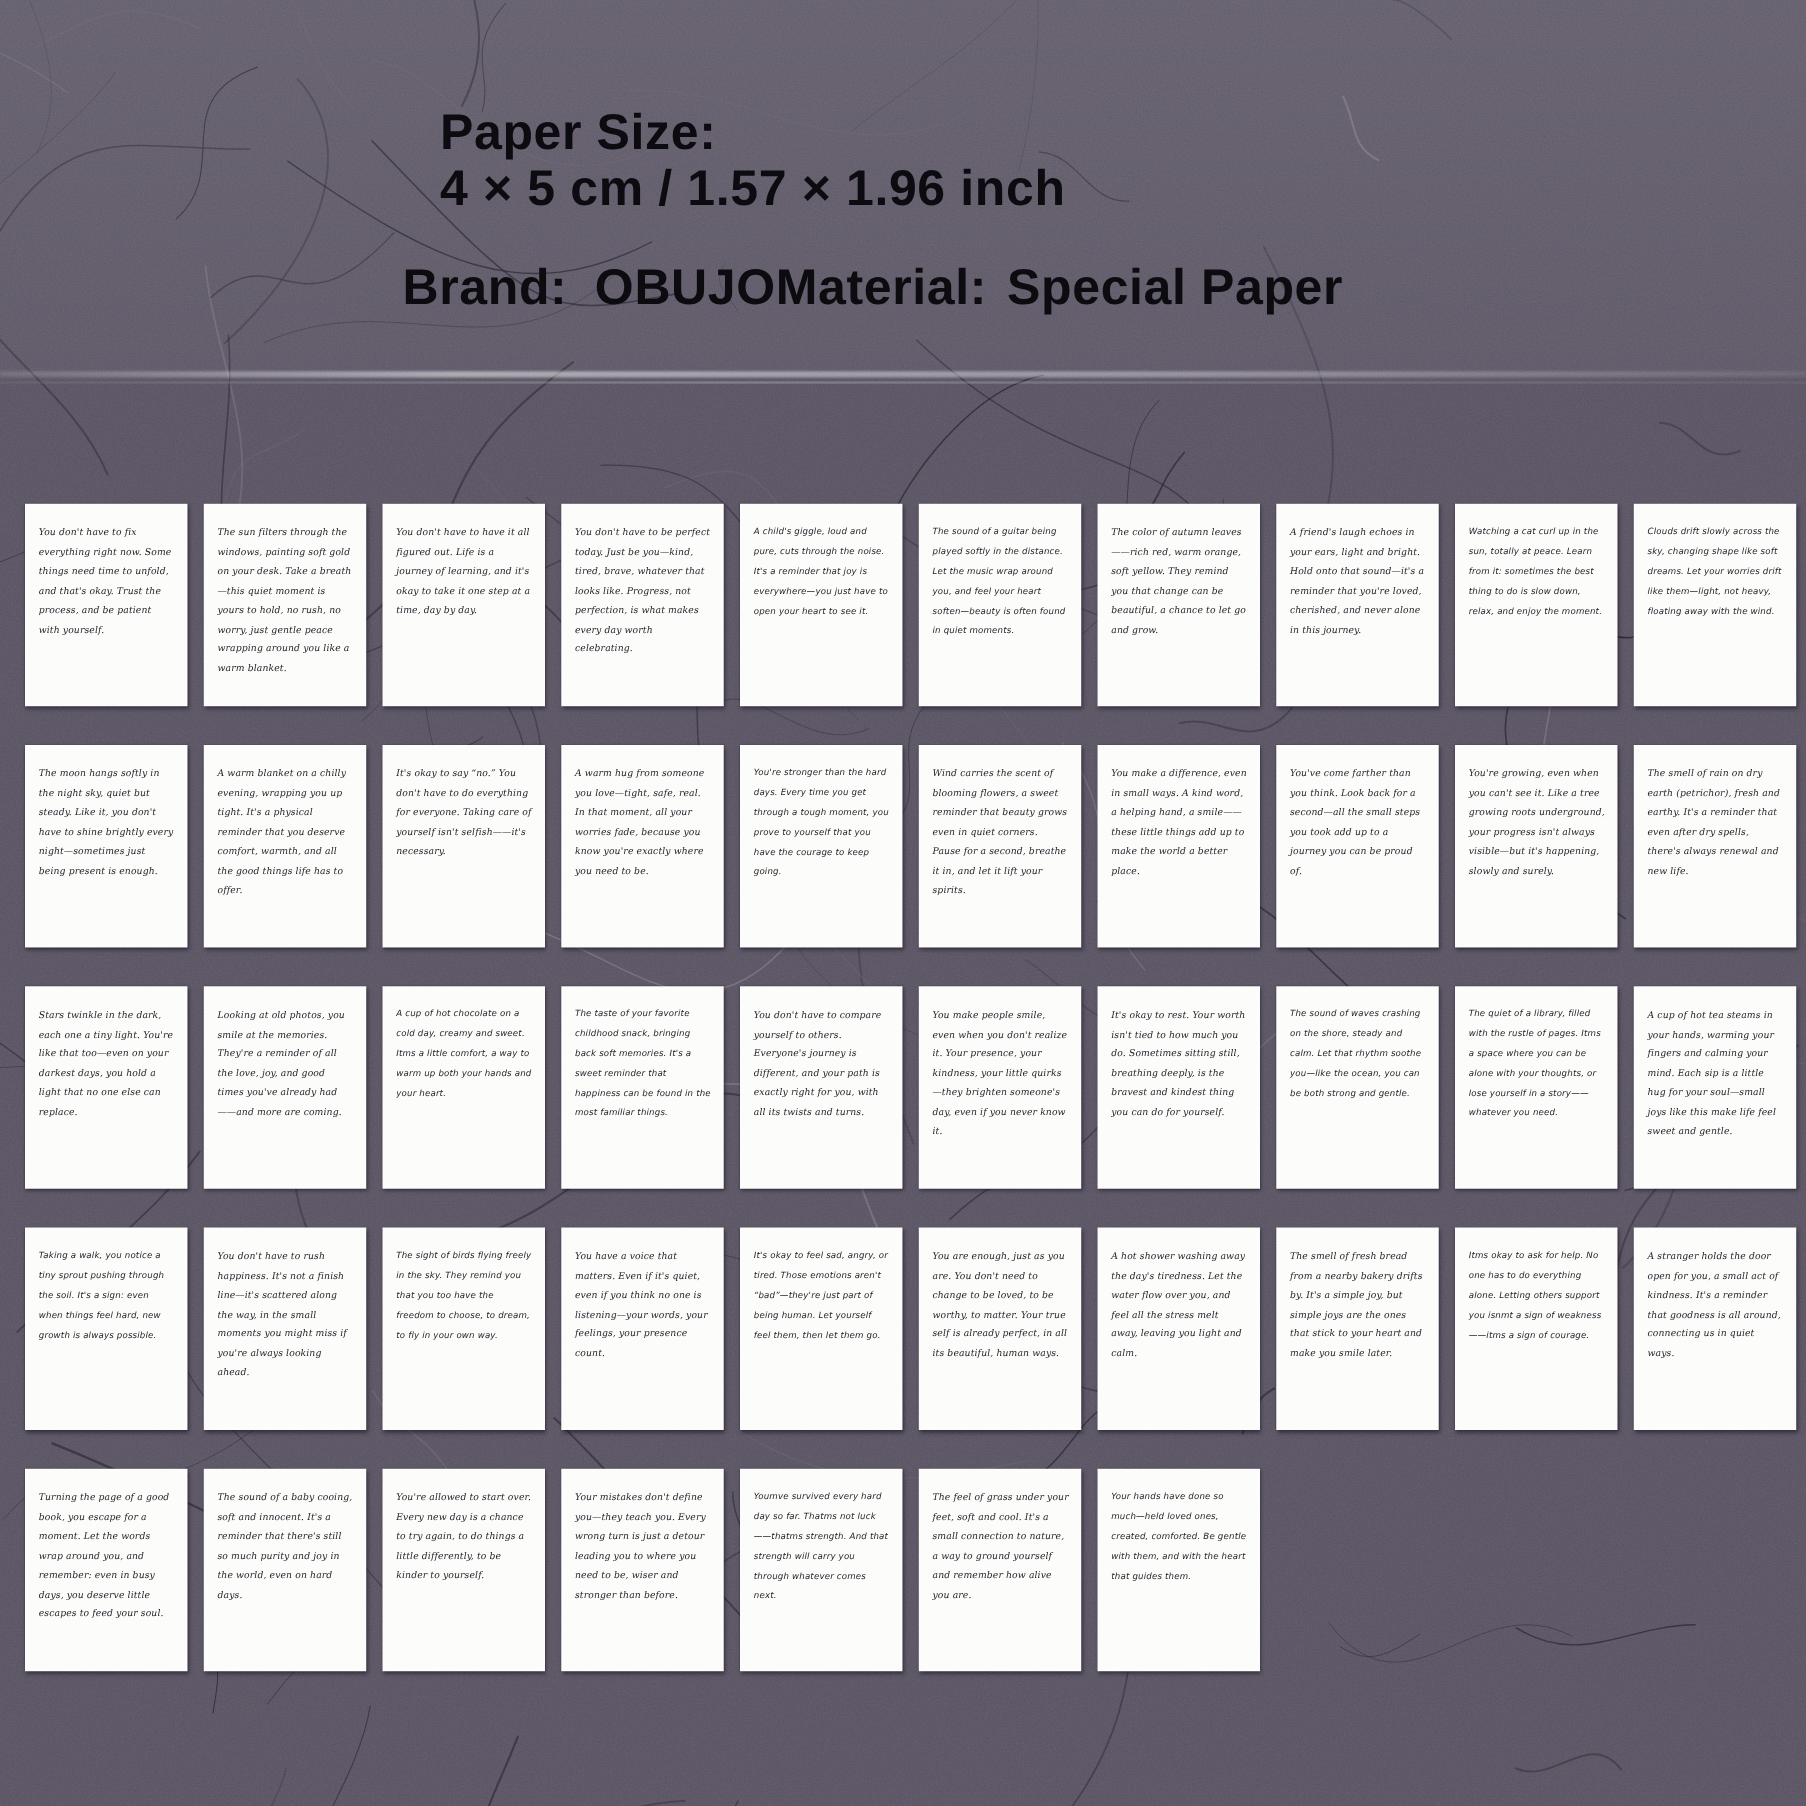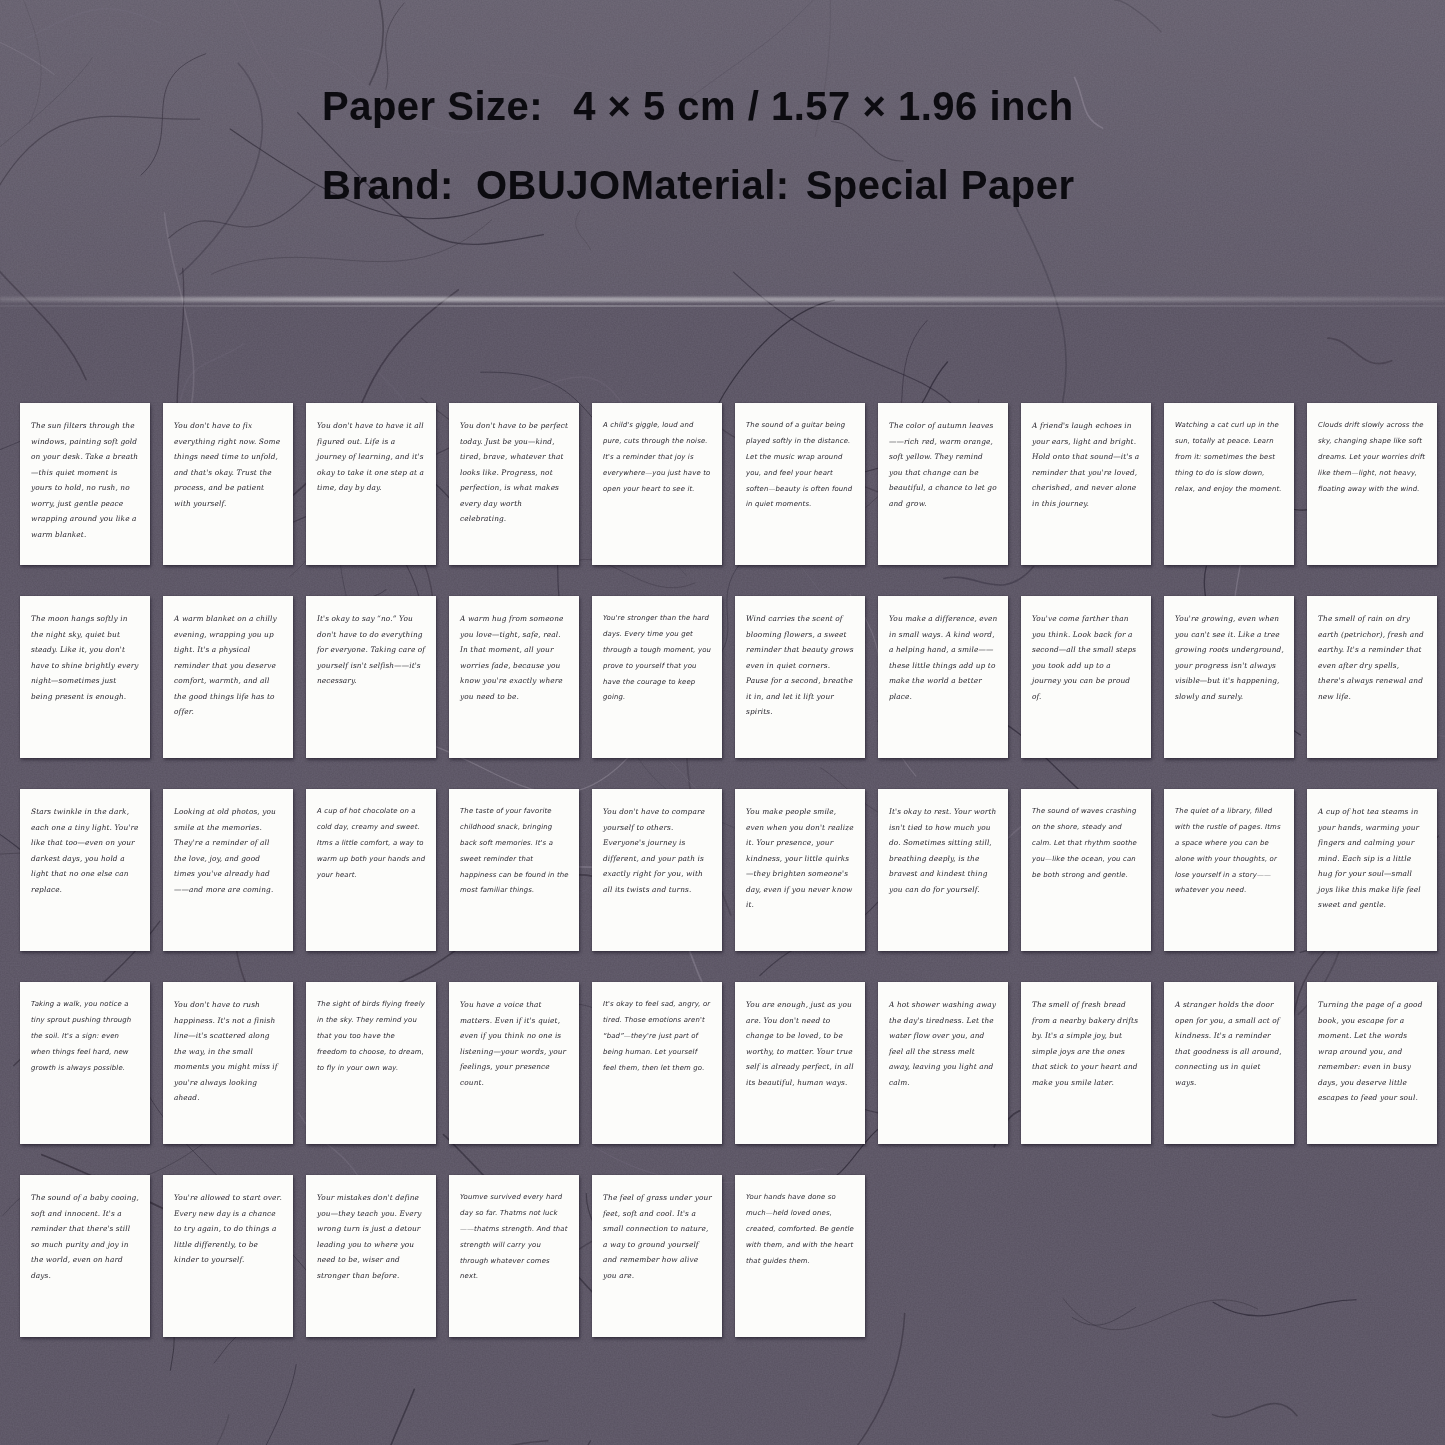--- a/index.html
+++ b/index.html
@@ -14,21 +14,21 @@
   .streak{position:absolute;left:0;top:297px;width:100%;height:5px;
     background:linear-gradient(to right,rgba(255,255,255,.12),rgba(255,255,255,.48) 25%,rgba(255,255,255,.34) 65%,rgba(255,255,255,.08));
     filter:blur(1px);pointer-events:none;}
   .streak2{position:absolute;left:0;top:305px;width:100%;height:2px;
     background:linear-gradient(to right,rgba(255,255,255,.05),rgba(255,255,255,.22) 40%,rgba(255,255,255,.05));
     filter:blur(.5px);pointer-events:none;}
 
   .specs{position:absolute;left:322px;top:84px;color:#0c0b10;z-index:5;}
   .specs .line{display:flex;align-items:baseline;font-size:40px;font-weight:600;
     letter-spacing:0.5px;white-space:nowrap;}
-  .specs .line1{margin-bottom:34px;}
+  .specs .line1{margin-bottom:34px;flex-direction:column;}
   .specs .gap-sm{margin-left:30px;}
   .specs .gap-xs{margin-left:22px;text-align:right;}
   .specs .gap-lg{}
   .specs .gap-md{margin-left:16px;}
 
   .cards-grid{
     position:absolute;left:20px;top:403px;z-index:4;
     display:grid;grid-template-columns:repeat(10,130px);
     grid-auto-rows:162px;column-gap:13px;row-gap:31px;
   }
@@ -184,26 +184,26 @@
   <div class="line">
     <span>Brand:</span>
     <span class="gap-xs">OBUJO</span>
     <span class="gap-lg">Material:</span>
     <span class="gap-md">Special Paper</span>
   </div>
 </div>
 
 <div class="cards-grid">
     <div class="card cursive">
+    <span class="txt">You don't have to fix everything right now. Some things need time to unfold, and that's okay. Trust the process, and be patient with yourself.</span>
+  </div>
+    <div class="card cursive">
     <span class="txt">The sun filters through the windows, painting soft gold on your desk. Take a breath—this quiet moment is yours to hold, no rush, no worry, just gentle peace wrapping around you like a warm blanket.</span>
   </div>
     <div class="card cursive">
-    <span class="txt">You don't have to fix everything right now. Some things need time to unfold, and that's okay. Trust the process, and be patient with yourself.</span>
-  </div>
-    <div class="card cursive">
     <span class="txt">You don't have to have it all figured out. Life is a journey of learning, and it's okay to take it one step at a time, day by day.</span>
   </div>
     <div class="card cursive">
     <span class="txt">You don't have to be perfect today. Just be you—kind, tired, brave, whatever that looks like. Progress, not perfection, is what makes every day worth celebrating.</span>
   </div>
     <div class="card print">
     <span class="txt">A child's giggle, loud and pure, cuts through the noise. It's a reminder that joy is everywhere—you just have to open your heart to see it.</span>
   </div>
     <div class="card print">
     <span class="txt">The sound of a guitar being played softly in the distance. Let the music wrap around you, and feel your heart soften—beauty is often found in quiet moments.</span>
@@ -297,20 +297,23 @@
   </div>
     <div class="card cursive">
     <span class="txt">You are enough, just as you are. You don't need to change to be loved, to be worthy, to matter. Your true self is already perfect, in all its beautiful, human ways.</span>
   </div>
     <div class="card cursive">
     <span class="txt">A hot shower washing away the day's tiredness. Let the water flow over you, and feel all the stress melt away, leaving you light and calm.</span>
   </div>
     <div class="card cursive">
     <span class="txt">The smell of fresh bread from a nearby bakery drifts by. It's a simple joy, but simple joys are the ones that stick to your heart and make you smile later.</span>
   </div>
+    <div class="card print">
+    <span class="txt">Itms okay to ask for help. No one has to do everything alone. Letting others support you isnmt a sign of weakness——itms a sign of courage.</span>
+  </div>
     <div class="card cursive">
     <span class="txt">A stranger holds the door open for you, a small act of kindness. It's a reminder that goodness is all around, connecting us in quiet ways.</span>
   </div>
     <div class="card cursive">
     <span class="txt">Turning the page of a good book, you escape for a moment. Let the words wrap around you, and remember: even in busy days, you deserve little escapes to feed your soul.</span>
   </div>
     <div class="card cursive">
     <span class="txt">The sound of a baby cooing, soft and innocent. It's a reminder that there's still so much purity and joy in the world, even on hard days.</span>
   </div>
     <div class="card cursive">

